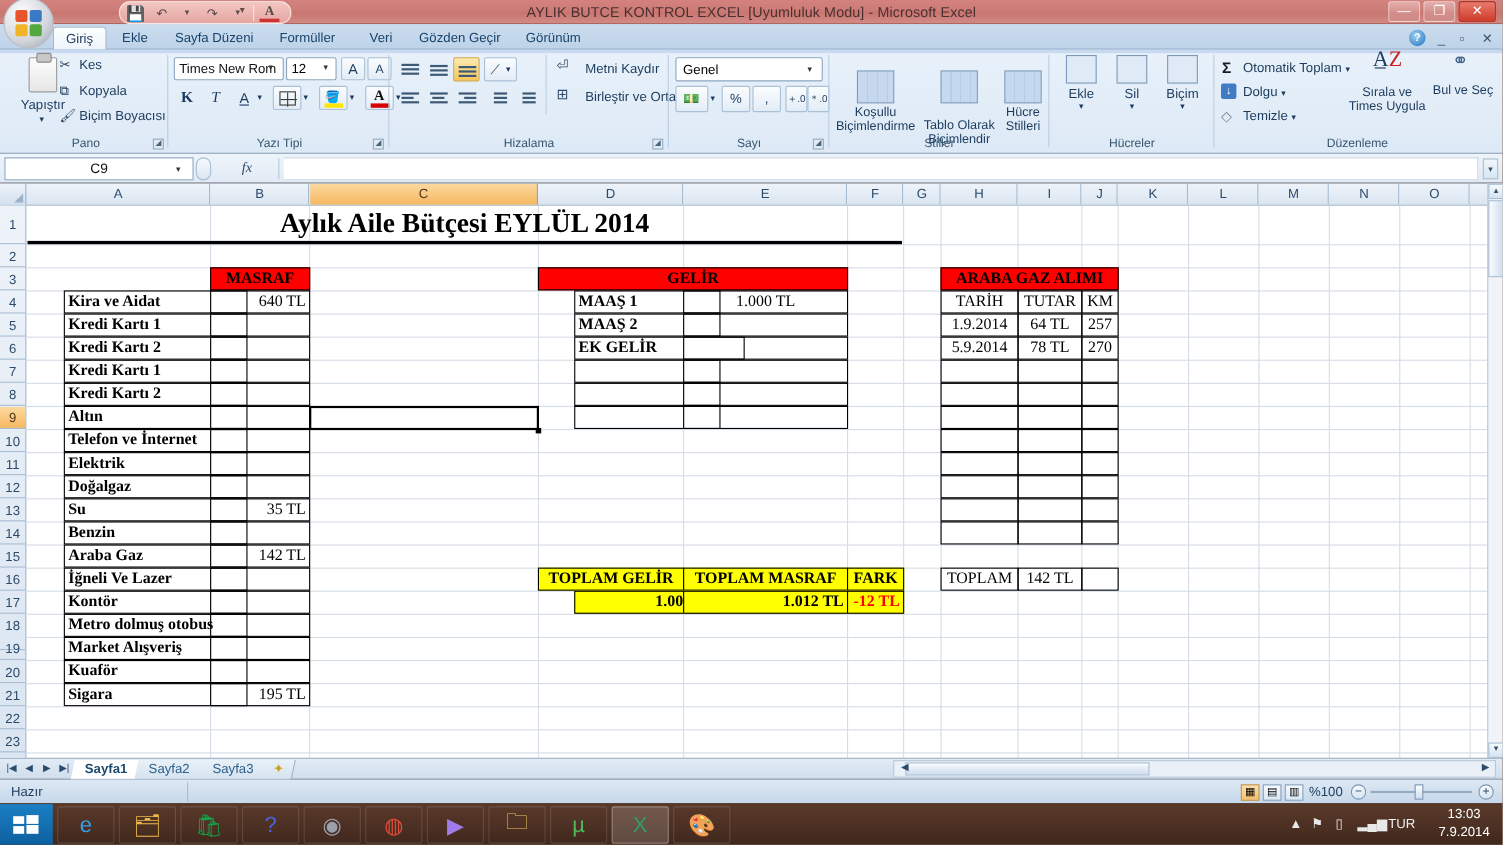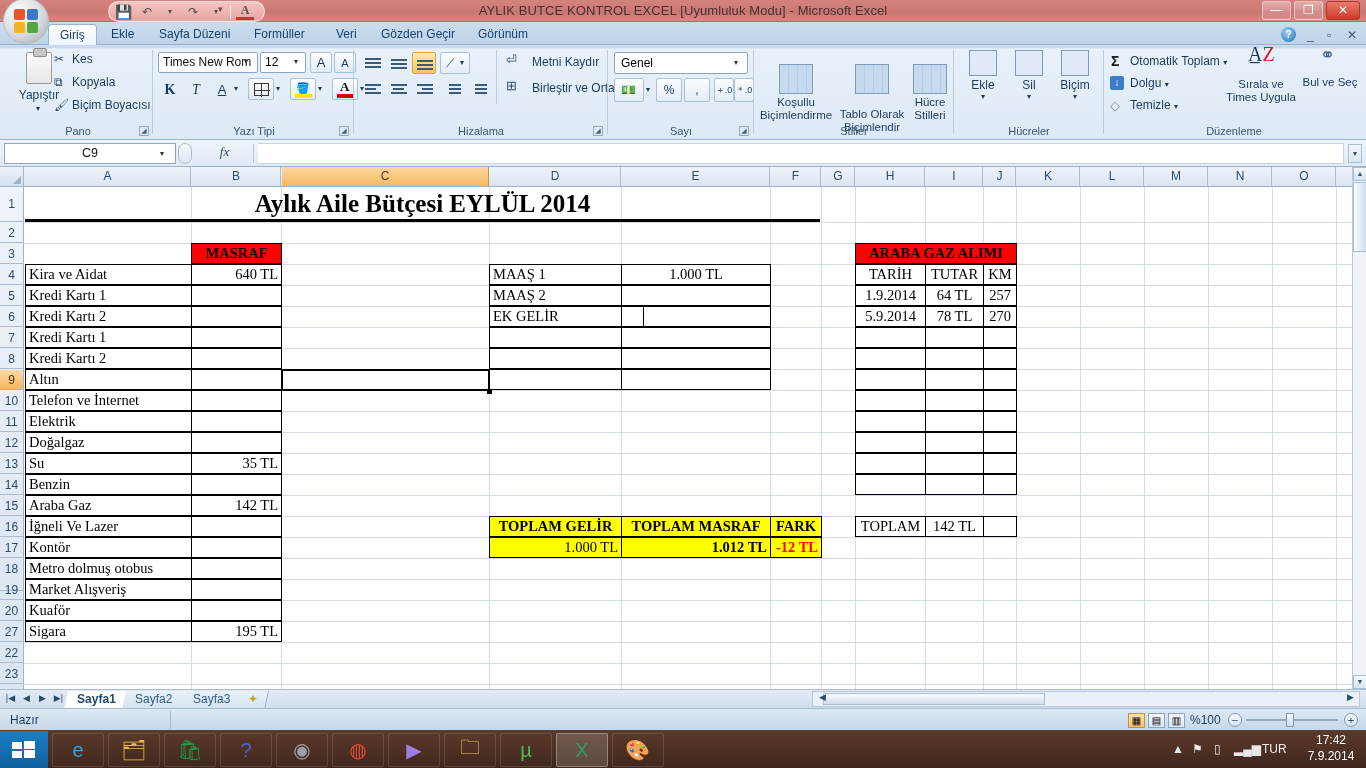--- a/index.html
+++ b/index.html
@@ -256,21 +256,21 @@
   .rowh{ position:absolute; left:0; width:23px; text-align:center; font-size:12px;
      color:#2c4b6b; border-bottom:1px solid #a9bdd2; }
   .rowh.sel{ background:linear-gradient(to bottom,#fcd9a0,#f5b860); color:#52361a;}
 
   #cells{ position:absolute; left:24px; top:20px; width:1328px; height:502px; }
   .gline-v{ position:absolute; top:0; width:1px; height:502px; background:#d4dce6;}
   .gline-h{ position:absolute; left:0; height:1px; width:1328px; background:#d4dce6;}
 
   .cell{ position:absolute; font-family:"Liberation Serif", serif; font-size:14.5px;
      color:#000; overflow:hidden; white-space:nowrap; display:flex; align-items:center; }
-  .cell.b{ font-weight:normal; }
+  .cell.b{ font-weight:bold;margin-left:33px; }
   .cell.r{ justify-content:flex-end; padding-right:3px;}
   .cell.c{ justify-content:center;}
   .cell.l{ padding-left:3px;}
   .bx{ border:1px solid #000; }
   .hdr-red{ background:#ff0000; font-weight:bold; }
   .hdr-yel{ background:#ffff00; font-weight:bold; }
   #title-cell{ font-size:25px; font-weight:bold; }
   .neg{ color:#ff0000; font-weight:bold;}
 
   #active-cell{ position:absolute; border:2px solid #000; }
@@ -615,21 +615,21 @@
     <div class="rowh" style="top:225px;height:20px;line-height:20px">11</div>
     <div class="rowh" style="top:246px;height:20px;line-height:20px">12</div>
     <div class="rowh" style="top:267px;height:20px;line-height:20px">13</div>
     <div class="rowh" style="top:288px;height:20px;line-height:20px">14</div>
     <div class="rowh" style="top:309px;height:20px;line-height:20px">15</div>
     <div class="rowh" style="top:330px;height:20px;line-height:20px">16</div>
     <div class="rowh" style="top:351px;height:20px;line-height:20px">17</div>
     <div class="rowh" style="top:372px;height:32px;line-height:20px">18</div>
     <div class="rowh" style="top:393px;height:20px;line-height:20px">19</div>
     <div class="rowh" style="top:414px;height:20px;line-height:20px">20</div>
-    <div class="rowh" style="top:435px;height:20px;line-height:20px">27</div>
+    <div class="rowh" style="top:435px;height:20px;line-height:20px">21</div>
     <div class="rowh" style="top:456px;height:20px;line-height:20px">22</div>
     <div class="rowh" style="top:477px;height:20px;line-height:20px">23</div>
   </div>
 
   <div id="cells">
 
     <i class="gline-v" style="left:167px"></i>
     <i class="gline-v" style="left:257px"></i>
     <i class="gline-v" style="left:465px"></i>
     <i class="gline-v" style="left:597px"></i>
@@ -666,20 +666,21 @@
       <i class="gline-h" style="top:413px"></i>
     <i class="gline-h" style="top:434px"></i>
       <i class="gline-h" style="top:455px"></i>
     <i class="gline-h" style="top:476px"></i>
       <i class="gline-h" style="top:497px"></i>
 
     <div class="cell c" id="title-cell" style="left:1px;top:1px;width:795px;height:34px;border-bottom:3px solid #000;">Aylık Aile Bütçesi EYLÜL 2014</div>
 
     <div class="cell c bx hdr-red" style="left:167px;top:56px;width:91px;height:21px">MASRAF</div>
 
+    <div class="cell c bx hdr-red" style="left:465px;top:56px;width:282px;height:21px">GELİR</div>
 
     <div class="cell c bx hdr-red" style="left:831px;top:56px;width:162px;height:21px">ARABA GAZ ALIMI</div>
 
     <div class="cell l b bx" style="left:1px;top:77px;width:167px;height:21px">Kira ve Aidat</div>
     <div class="cell r bx" style="left:167px;top:77px;width:91px;height:21px">640 TL</div>
     <div class="cell l b bx" style="left:1px;top:98px;width:167px;height:21px">Kredi Kartı 1</div>
     <div class="cell r bx" style="left:167px;top:98px;width:91px;height:21px"></div>
     <div class="cell l b bx" style="left:1px;top:119px;width:167px;height:21px">Kredi Kartı 2</div>
     <div class="cell r bx" style="left:167px;top:119px;width:91px;height:21px"></div>
     <div class="cell l b bx" style="left:1px;top:140px;width:167px;height:21px">Kredi Kartı 1</div>
@@ -830,15 +831,15 @@
   <div class="tbitem" style="left:444px;color:#e8c463">🗀</div>
   <div class="tbitem" style="left:500px;color:#4fbb58">µ</div>
   <div class="tbitem active" style="left:556px;color:#2f9e62">X</div>
   <div class="tbitem" style="left:612px;color:#7fa6d0">🎨</div>
 
   <div class="tray-ico" style="left:1172px">▲</div>
   <div class="tray-ico" style="left:1192px">⚑</div>
   <div class="tray-ico" style="left:1214px">▯</div>
   <div class="tray-ico" style="left:1234px">▂▄▆</div>
   <div id="tray-lang">TUR</div>
-  <div id="tray-time">17:42</div>
+  <div id="tray-time">13:03</div>
   <div id="tray-date">7.9.2014</div>
 </div>
 
 </body></html>

